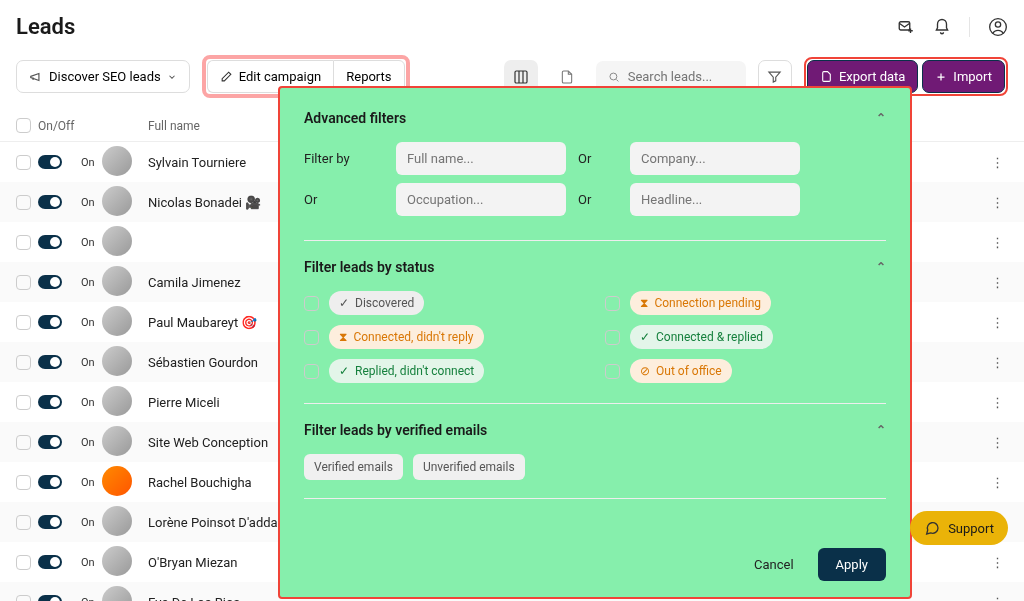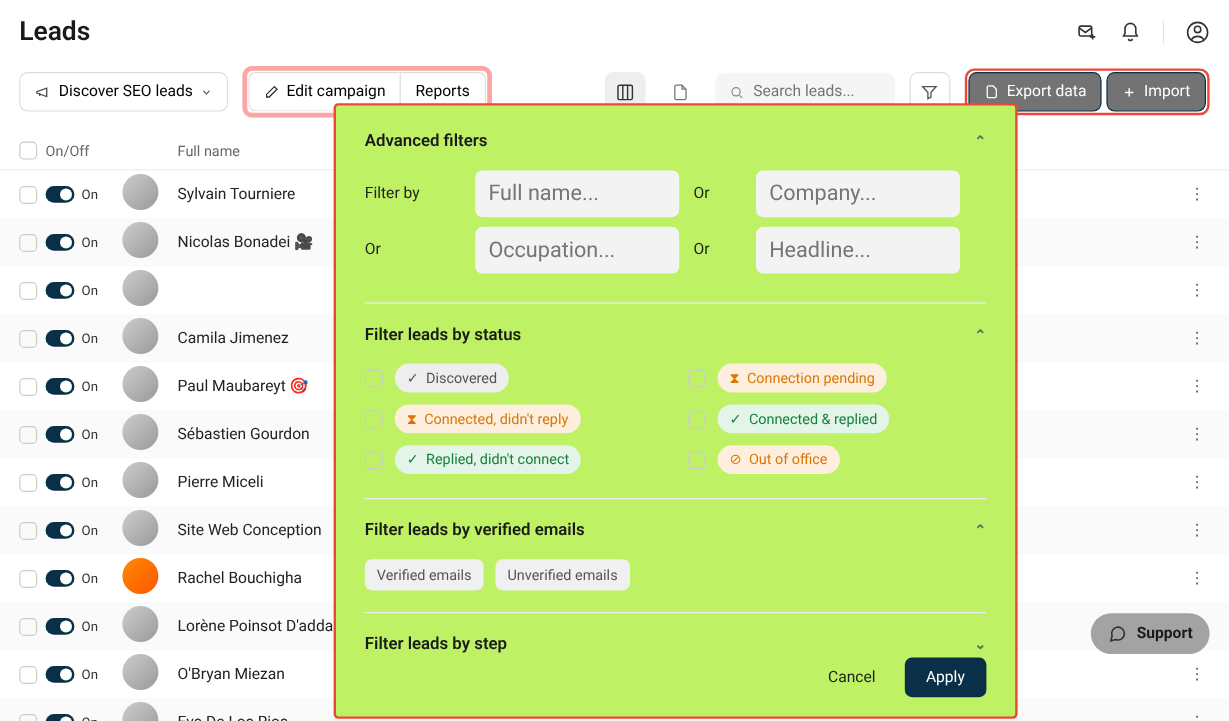--- a/index.html
+++ b/index.html
@@ -4,21 +4,21 @@
 <style>
 *{box-sizing:border-box;margin:0;padding:0;font-family:-apple-system,BlinkMacSystemFont,"Segoe UI",Roboto,sans-serif}
 body{background:#fff;color:#1a1a1a;font-size:13px;width:1024px;height:601px;overflow:hidden;position:relative}
 .header{display:flex;align-items:center;justify-content:space-between;padding:14px 16px 10px}
 .header h1{font-size:22px;font-weight:600}
 .header-icons{display:flex;align-items:center;gap:18px}
 .header-icons .divider{width:1px;height:20px;background:#e5e5e5}
 .icon{display:inline-flex;align-items:center;justify-content:center;cursor:pointer}
 .toolbar{display:flex;align-items:center;padding:6px 16px 12px;gap:12px}
 .btn{display:inline-flex;align-items:center;gap:6px;padding:8px 12px;border:1px solid #ddd;border-radius:7px;background:#fff;font-size:13px;cursor:pointer}
-.btn-dark{background:#737373;color:#fff;border-color:#0a3049}
+.btn-dark{background:#701a75;color:#fff;border-color:#0a3049}
 .btn-group{display:flex;border:4px solid #fca5a5;border-radius:8px;padding:1px}
 .btn-group .btn{border-radius:6px}
 .btn-group .btn:first-child{border-top-right-radius:0;border-bottom-right-radius:0;border-right:0}
 .btn-group .btn:last-child{border-top-left-radius:0;border-bottom-left-radius:0}
 .toolbar-spacer{flex:1}
 .icon-btn{width:34px;height:34px;display:inline-flex;align-items:center;justify-content:center;border-radius:7px;cursor:pointer}
 .icon-btn.active{background:#eee}
 .search{display:flex;align-items:center;gap:8px;background:#f5f5f5;border-radius:7px;padding:8px 12px;width:150px;color:#888}
 .search input{border:0;background:transparent;outline:0;font-size:13px;width:100%}
 .export-group{display:flex;gap:4px;border:2px solid #f04438;border-radius:8px;padding:1px}
@@ -27,44 +27,44 @@
 .col-onoff{width:64px}
 .col-avatar{width:46px}
 .col-name{width:180px}
 .col-email{flex:1;text-align:center}
 .rows{}
 .row{display:flex;align-items:center;padding:7px 16px;height:40px}
 .row:nth-child(even){background:#fafafa}
 .checkbox{width:15px;height:15px;border:1.5px solid #ccc;border-radius:4px;cursor:pointer}
 .toggle{width:24px;height:14px;background:#0a3049;border-radius:7px;position:relative;cursor:pointer}
 .toggle::after{content:"";position:absolute;width:10px;height:10px;background:#fff;border-radius:50%;top:2px;right:2px}
-.onoff-label{font-size:11px;margin-left:6px;color:#333}
+.onoff-label{font-size:11px;margin-left:19px;color:#333}
 .avatar{width:30px;height:30px;border-radius:50%;background:linear-gradient(135deg,#ccc,#999);display:inline-block}
 .avatar.orange{background:linear-gradient(135deg,#ff8a00,#ff5500)}
 .row-name{font-size:13px;color:#222}
 .row-actions{margin-left:auto;color:#555;cursor:pointer;padding:0 4px}
-.panel{position:absolute;left:278px;top:86px;width:570px;height:513px;background:#bef264;border:2px solid #f04438;border-radius:4px;padding:22px 24px 18px;overflow:hidden}
+.panel{position:absolute;left:278px;top:86px;width:634px;height:513px;background:#86efac;border:2px solid #f04438;border-radius:4px;padding:22px 24px 18px;overflow:hidden}
 .section-head{display:flex;align-items:center;justify-content:space-between;font-size:14px;font-weight:600;margin-bottom:16px;cursor:pointer}
 .chev{font-size:12px;color:#666}
 .filter-grid{display:grid;grid-template-columns:80px 170px 40px 170px;gap:8px 12px;align-items:center;margin-bottom:24px}
 .filter-grid .lbl{text-align:left;font-size:13px;color:#222}
-.filter-grid input{width:100%;padding:9px 11px;border:0;background:#f3f3f3;border-radius:6px;font-size:18px;outline:0}
+.filter-grid input{width:100%;padding:9px 11px;border:0;background:#f3f3f3;border-radius:6px;font-size:13px;outline:0}
 .hr{height:1px;background:#eee;margin:6px 0 18px}
 .status-grid{display:grid;grid-template-columns:1fr 1fr;gap:10px 20px;margin-bottom:20px}
 .status-item{display:flex;align-items:center;gap:10px}
 .pill{display:inline-flex;align-items:center;gap:6px;padding:5px 10px;border-radius:14px;font-size:12px}
 .pill.grey{background:#eee;color:#555}
 .pill.orange{background:#fdeedd;color:#d97706}
 .pill.green{background:#e3f5e9;color:#15803d}
 .email-chips{display:flex;gap:10px;margin-top:10px;margin-bottom:18px}
 .chip{background:#f0f0f0;padding:6px 10px;border-radius:6px;font-size:12px;color:#555;cursor:pointer}
 .panel-footer{position:absolute;bottom:16px;right:24px;display:flex;gap:24px;align-items:center}
 .link-btn{background:none;border:0;font-size:13px;cursor:pointer;color:#222}
 .apply-btn{background:#0a3049;color:#fff;border:0;padding:9px 18px;border-radius:6px;font-size:13px;cursor:pointer}
-.support{position:absolute;right:16px;bottom:56px;background:#a3a3a3;border-radius:20px;padding:9px 14px;display:flex;align-items:center;gap:8px;font-size:13px;cursor:pointer;font-weight:700}
+.support{position:absolute;right:16px;bottom:56px;background:#eab308;border-radius:20px;padding:9px 14px;display:flex;align-items:center;gap:8px;font-size:13px;cursor:pointer;font-weight:400}
 svg{display:block}
 </style>
 </head>
 <body>
 
 <div class="header">
   <h1>Leads</h1>
   <div class="header-icons">
     <span class="icon">
         <svg width="18" height="18" viewBox="0 0 24 24" fill="none" stroke="#333" stroke-width="1.8">
@@ -385,24 +385,20 @@
   <div class="section-head">
     <span>Filter leads by verified emails</span>
     <span class="chev">⌃</span>
   </div>
   <div class="email-chips">
     <span class="chip">Verified emails</span>
     <span class="chip">Unverified emails</span>
   </div>
   <div class="hr"></div>
 
-  <div class="section-head">
-    <span>Filter leads by step</span>
-    <span class="chev">⌄</span>
-  </div>
 
   <div class="panel-footer">
     <button class="link-btn">Cancel</button>
     <button class="apply-btn">Apply</button>
   </div>
 </div>
 
 <div class="support">
   <svg width="16" height="16" viewBox="0 0 24 24" fill="none" stroke="#333" stroke-width="2">
       <path d="M21 12a8 8 0 01-11 7.4L4 21l1.6-6A8 8 0 1121 12z"></path>

